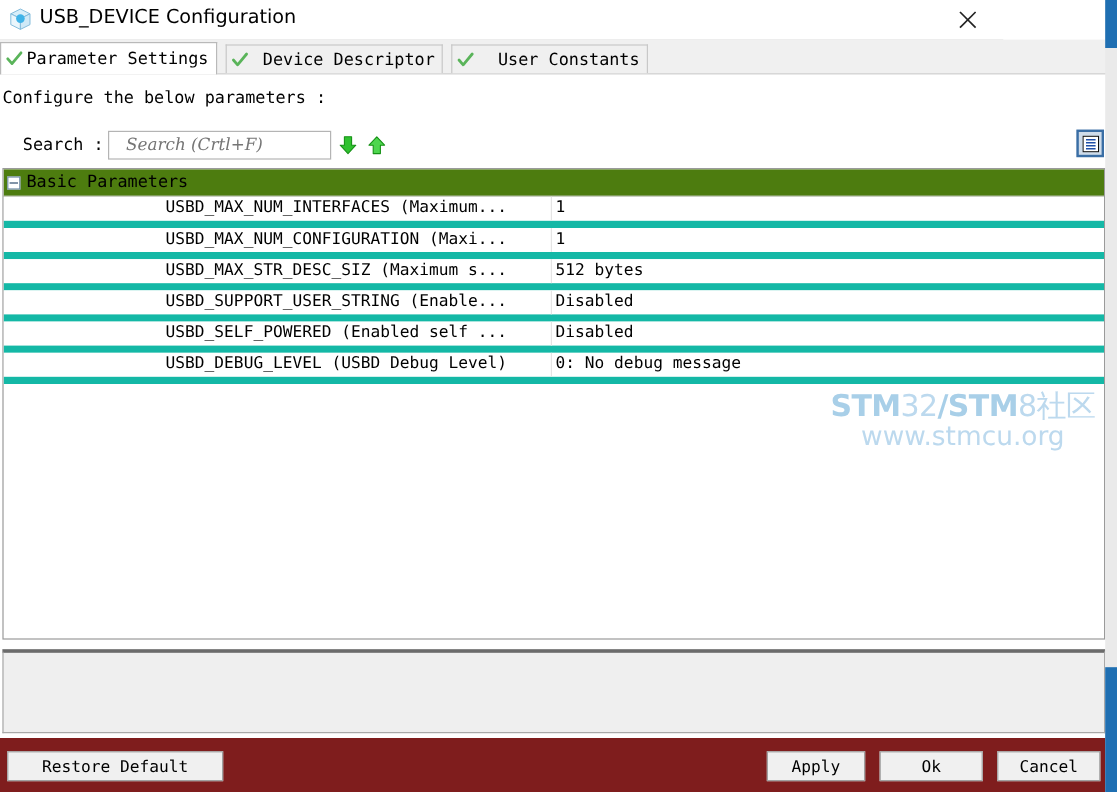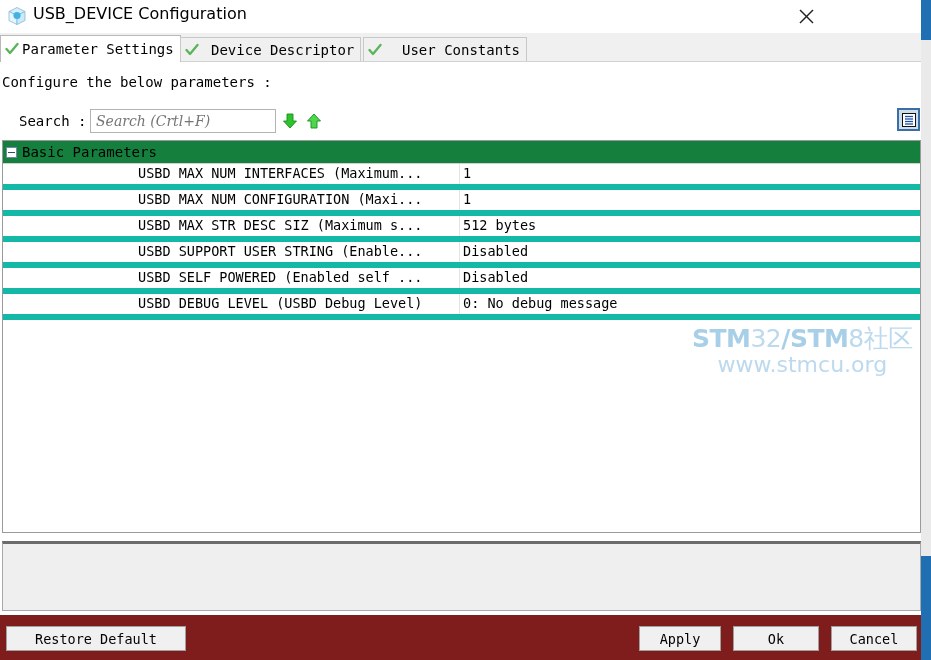--- a/index.html
+++ b/index.html
@@ -96,21 +96,21 @@
     font-size: 14px;
     white-space: nowrap;
   }
   #search-input {
     position: absolute;
     left: 74px; top: 1px;
     width: 186px; height: 24px;
     box-sizing: border-box;
     border: 1px solid #b4b4b4;
     background: #ffffff;
-    padding: 0 5px;
+    padding: 0 14px;
     font-family: "DejaVu Serif", "Liberation Serif", serif;
     font-style: italic;
     font-size: 14px;
     color: #9a9a9a;
     outline: none;
   }
   .arrow-btn {
     position: absolute;
     top: 4px;
     width: 18px; height: 18px;
@@ -136,21 +136,21 @@
     left: 2px; top: 140px;
     width: 919px; height: 393px;
     box-sizing: border-box;
     border: 1px solid #9a9a9a;
     background: #ffffff;
     overflow: hidden;
   }
   #group-row {
     position: relative;
     height: 22px;
-    background: #15803d;
+    background: #4d7c0f;
     border-bottom: 1px solid #d0d0d0;
     display: flex;
     align-items: center;
     cursor: pointer;
   }
   #group-toggle {
     width: 11px; height: 11px;
     box-sizing: border-box;
     border: 1px solid #6f8ba4;
     background: #ffffff;
@@ -294,29 +294,29 @@
 
 <div id="tabbar">
   <div class="tab active" style="left:0px;">
     <span class="chk">
       <svg width="14" height="14" viewBox="0 0 14 14">
           <path d="M1.5 7 L5 11 L12.5 2" fill="none" stroke="#5ab45a" stroke-width="2.3" stroke-linecap="round" stroke-linejoin="round"></path>
         </svg>
     </span>
     <span>Parameter Settings</span>
   </div>
-  <div class="tab" style="left:180px;gap:12px;">
+  <div class="tab" style="left:188px;gap:12px;">
     <span class="chk">
       <svg width="14" height="14" viewBox="0 0 14 14">
           <path d="M1.5 7 L5 11 L12.5 2" fill="none" stroke="#5ab45a" stroke-width="2.3" stroke-linecap="round" stroke-linejoin="round"></path>
         </svg>
     </span>
     <span>Device Descriptor</span>
   </div>
-  <div class="tab" style="left:363px;gap:20px;">
+  <div class="tab" style="left:376px;gap:20px;">
     <span class="chk">
       <svg width="14" height="14" viewBox="0 0 14 14">
           <path d="M1.5 7 L5 11 L12.5 2" fill="none" stroke="#5ab45a" stroke-width="2.3" stroke-linecap="round" stroke-linejoin="round"></path>
         </svg>
     </span>
     <span>User Constants</span>
   </div>
 </div>
 
 <div id="configure-label">Configure the below parameters :</div>

